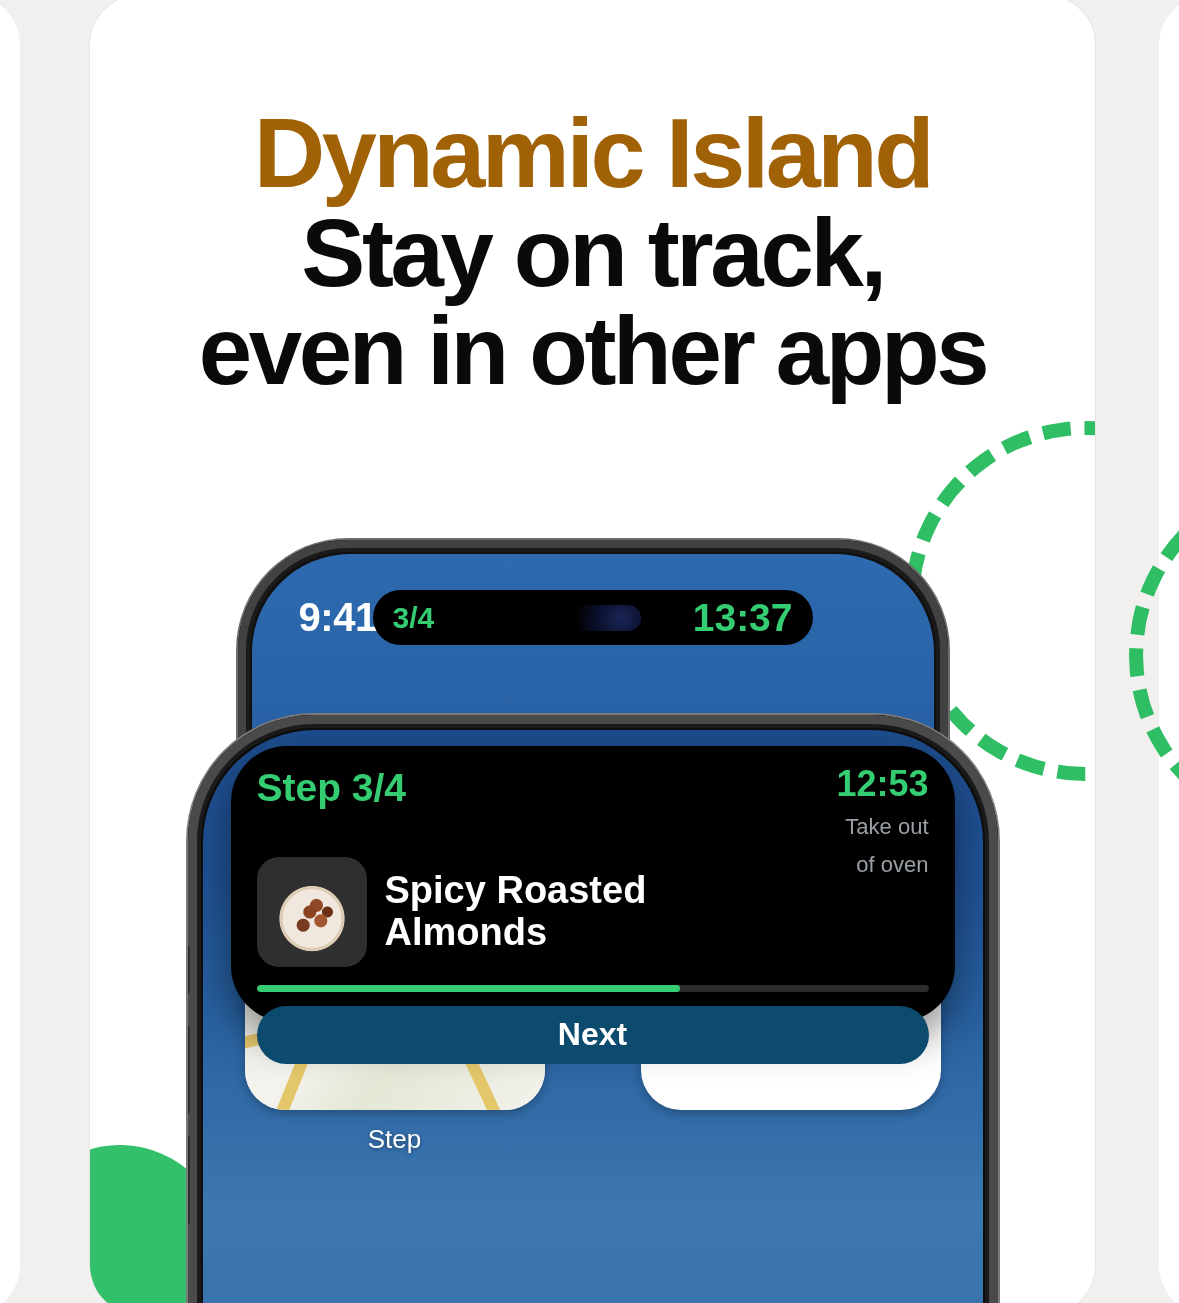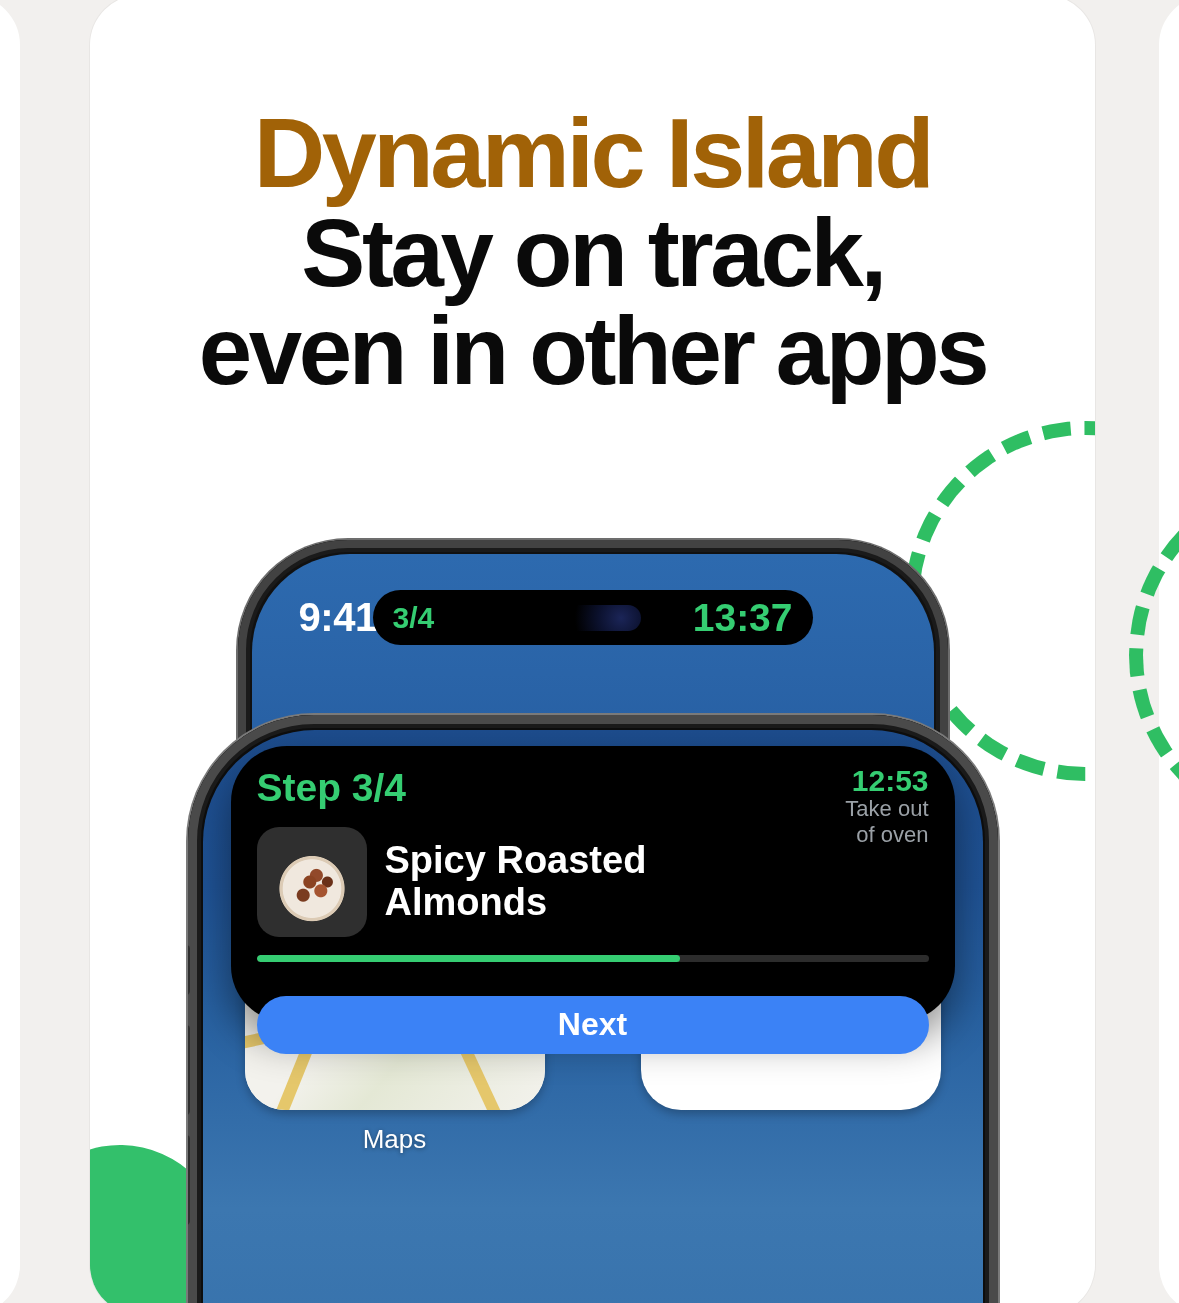--- a/index.html
+++ b/index.html
@@ -273,30 +273,30 @@
   .ib-step {
     color: #35cd72;
     font-size: 39px;
     font-weight: 700;
   }
   .ib-timer {
     text-align: right;
   }
   .ib-timer .t {
     color: #35cd72;
-    font-size: 30px;
+    font-size: 36px;
     font-weight: 700;
     line-height: 1;
   }
   .ib-timer .sub {
     color: #9aa0a6;
     font-size: 22px;
     font-weight: 500;
     line-height: 1.2;
-    margin-top: 0;
+    margin-top: 12px;
   }
 
   .ib-main {
     display: flex;
     align-items: center;
     gap: 18px;
     margin-top: -22px;
   }
   .ib-thumb {
     width: 110px;
@@ -352,21 +352,21 @@
     flex: 1;
     height: 58px;
     border-radius: 30px;
     display: flex;
     align-items: center;
     justify-content: center;
     font-size: 32px;
     font-weight: 700;
   }
   .ib-btn.back { background: #fff; color: #000; }
-  .ib-btn.next { background: #3b82f6; color: #fff; margin-top: 20px; }
+  .ib-btn.next { background: #0c4a6e; color: #fff; }
 
 </style>
 </head>
 <body>
 
 <div class="stage">
 
   <div class="side-card left"></div>
   <div class="side-card right">
     <div class="arc2"></div>
@@ -404,21 +404,21 @@
       <div class="screen">
 
         <div class="widget maps">
           <div class="map-bg"></div>
           <div class="road r1"></div>
           <div class="road r2"></div>
           <div class="road r3"></div>
           <div class="pin"></div>
           <div class="label">Cupertino</div>
         </div>
-        <div class="widget-label maps-l">Maps</div>
+        <div class="widget-label maps-l">Step</div>
 
         <div class="widget calendar">
           <div class="cal-text">No events today</div>
         </div>
 
         <div class="island-big">
           <div class="ib-top">
             <div class="ib-step">Step 3/4</div>
             <div class="ib-timer">
               <div class="t">12:53</div>

